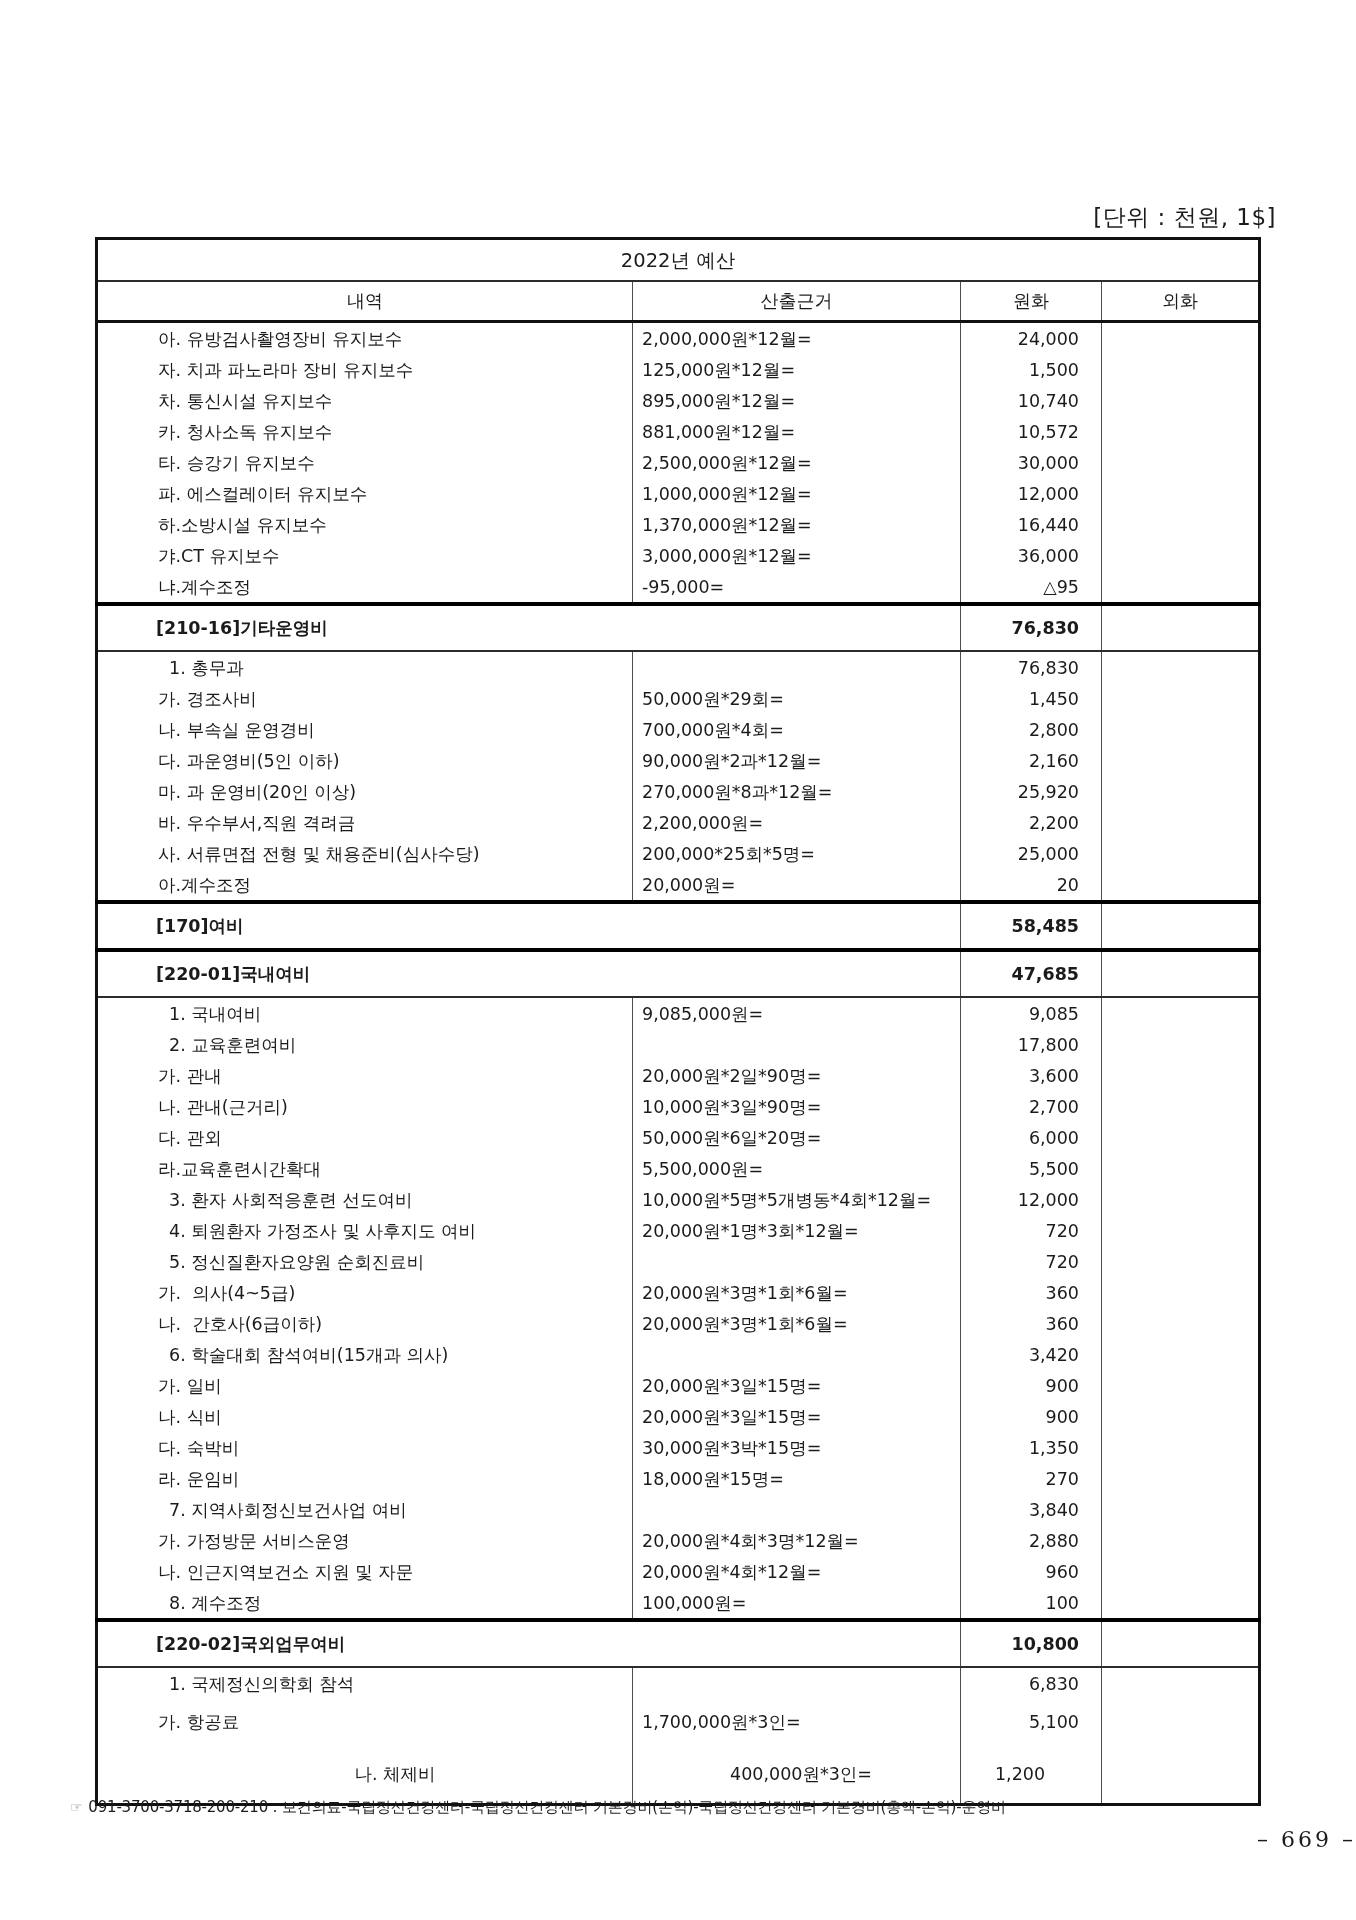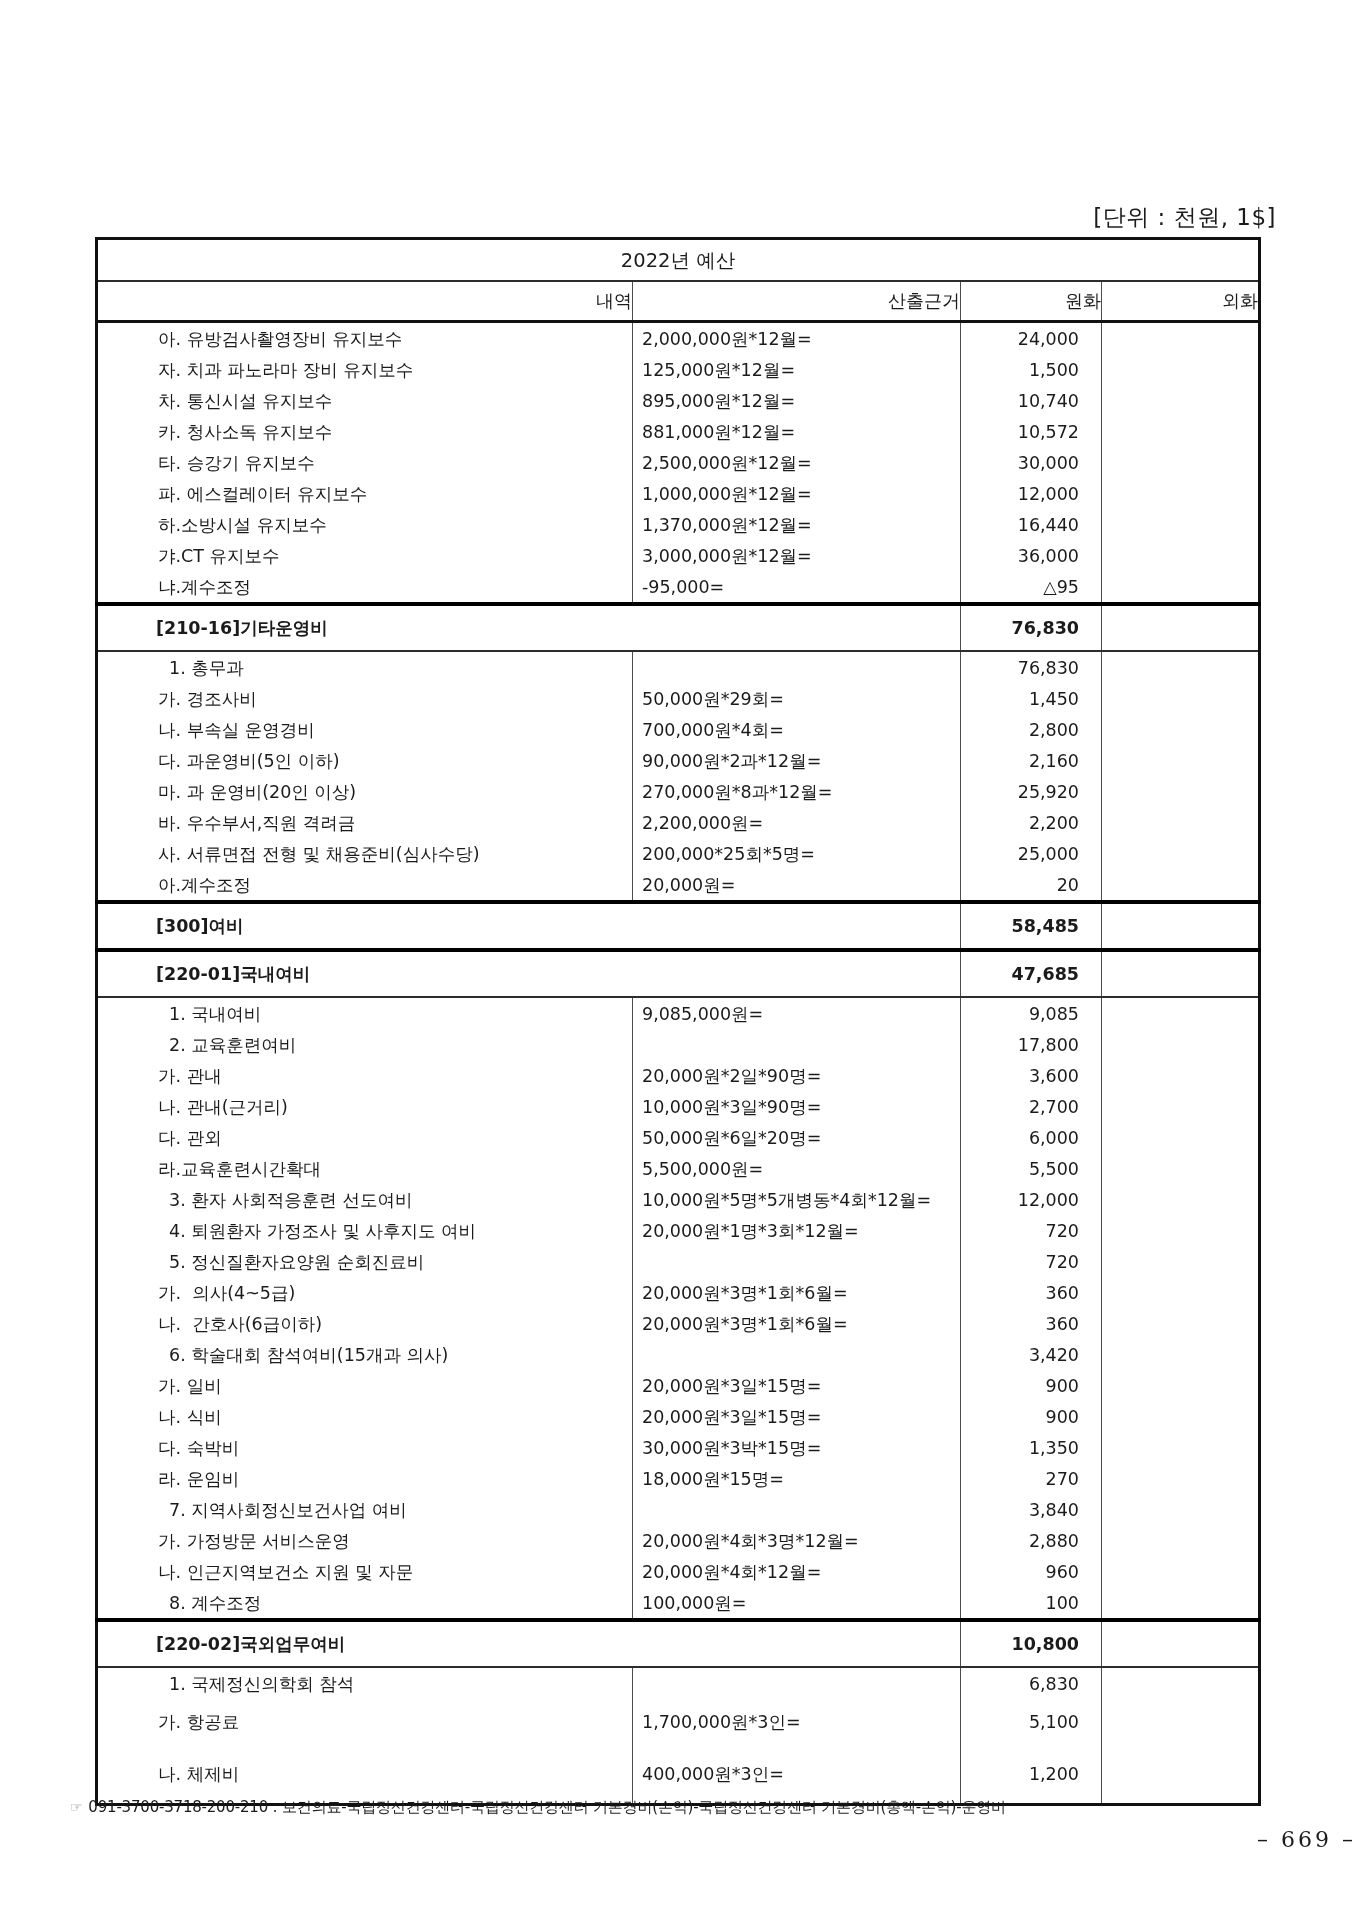--- a/index.html
+++ b/index.html
@@ -35,42 +35,42 @@
     height:40px;
     text-align:center;
     font-size:19.5px;
     border-bottom:2px solid #2c2c2c;
     padding:0;
   }
   tr.header-row th{
     height:38px;
     font-weight:normal;
     font-size:18px;
-    text-align:right;
+    text-align:center;
     border-bottom:3px solid #111;
     border-left:1px solid #4d4d4d;
     padding:0;
   }
   tr.header-row th:first-child{border-left:none;}
 
   td{
     font-size:17.5px;
     vertical-align:middle;
     padding:0;
     overflow:hidden;
   }
   tr.row-item td{height:31px;}
   tr.row-section td{
     height:44px;
     border-top:4px solid #000000;
     border-bottom:2px solid #2c2c2c;
     font-weight:bold;
   }
   tr.tall-1 td{height:46px;}
-  tr.tall-2 td{height:58px;}
+  tr.tall-2 td{height:58px;text-align:center;}
 
   td.cell-label{white-space:pre;}
   td.indent-section{padding-left:58px;}
   td.indent-number{padding-left:71px;}
   td.indent-letter{padding-left:60px;}
 
   td.cell-basis{
     border-left:1px solid #4d4d4d;
     padding-left:9px;
     white-space:pre;
@@ -232,21 +232,21 @@
         <td class="cell-krw">25,000</td>
         <td class="cell-fx"></td>
       </tr>
       <tr class="row-item">
         <td class="cell-label indent-letter">아.계수조정</td>
         <td class="cell-basis">20,000원=</td>
         <td class="cell-krw">20</td>
         <td class="cell-fx"></td>
       </tr>
       <tr class="row-section">
-        <td class="cell-label indent-section" colspan="2">[300]여비</td>
+        <td class="cell-label indent-section" colspan="2">[170]여비</td>
         <td class="cell-krw">58,485</td>
         <td class="cell-fx"></td>
       </tr>
       <tr class="row-section">
         <td class="cell-label indent-section" colspan="2">[220-01]국내여비</td>
         <td class="cell-krw">47,685</td>
         <td class="cell-fx"></td>
       </tr>
       <tr class="row-item">
         <td class="cell-label indent-number">1. 국내여비</td>

